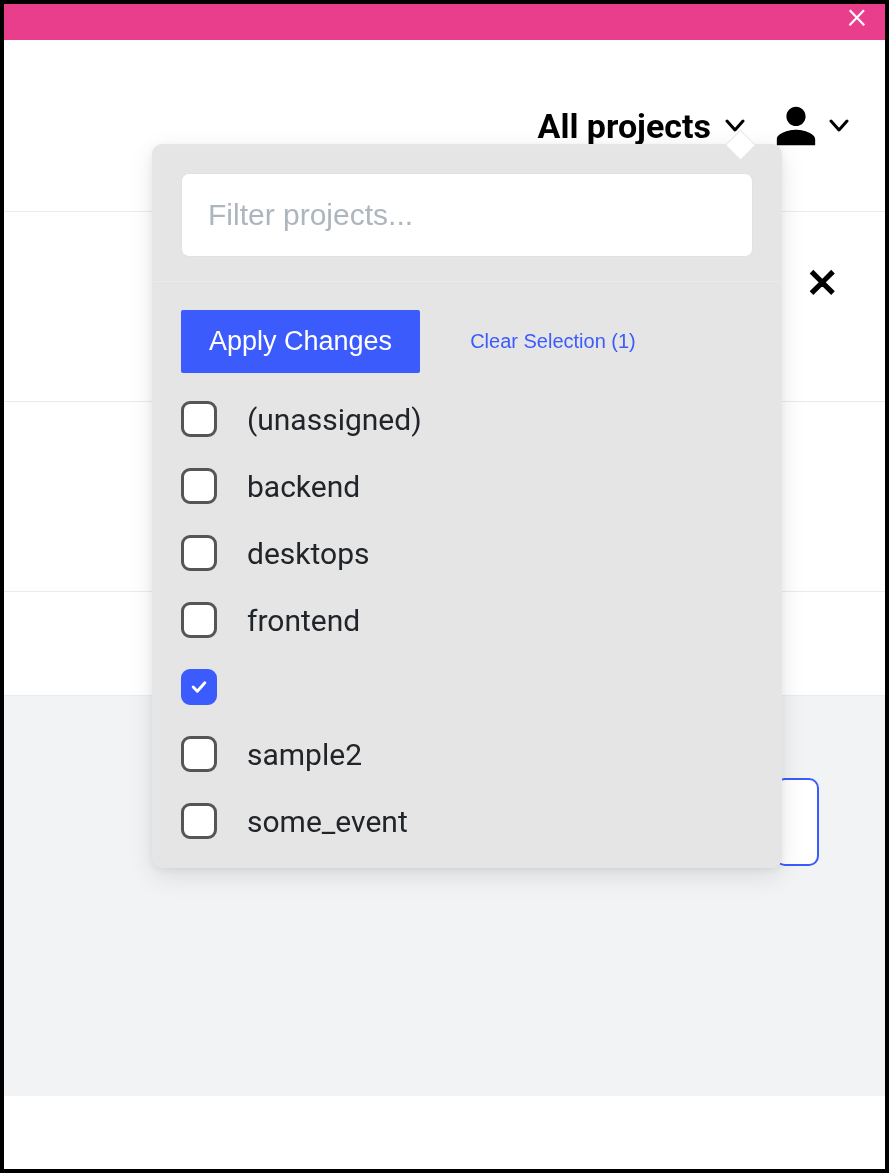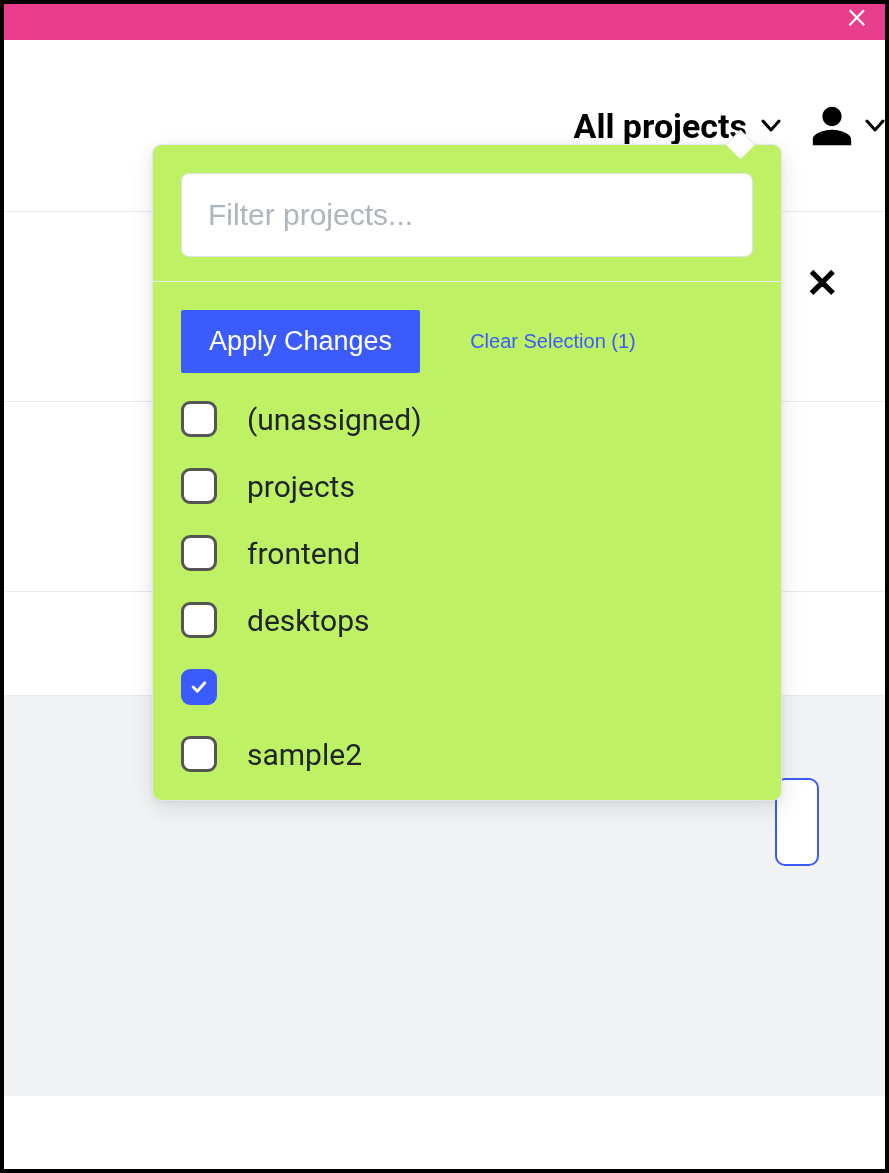--- a/index.html
+++ b/index.html
@@ -21,20 +21,21 @@
     font-weight: 300;
     cursor: pointer;
     line-height: 1;
   }
 
   .header {
     height: 172px;
     display: flex;
     align-items: center;
     justify-content: flex-end;
+    padding-right: 36px;
     gap: 28px;
     border-bottom: 1px solid #e9ecef;
   }
   .project-switcher {
     display: flex;
     align-items: center;
     gap: 14px;
     cursor: pointer;
   }
   .project-switcher-label {
@@ -93,21 +94,21 @@
     border-radius: 10px;
     background: #fff;
   }
 
   
   .popover {
     position: absolute;
     top: 140px;
     left: 148px;
     width: 630px;
-    background: #bef264;
+    background: #e5e5e5;
     border: 1px solid #e3e6ea;
     border-radius: 10px;
     box-shadow: 0 8px 26px rgba(0,0,0,0.10), 0 2px 6px rgba(0,0,0,0.06);
     z-index: 10;
   }
   .popover::before {
     content: "";
     position: absolute;
     top: -11px;
     right: 30px;
@@ -244,35 +245,39 @@
     <button class="link-clear">Clear Selection (1)</button>
   </div>
   <div class="project-list" id="project-list">
 
   <div class="project-item">
         <span class="cb"></span>
         <span class="project-label">(unassigned)</span>
       </div>
       <div class="project-item">
         <span class="cb"></span>
-        <span class="project-label">projects</span>
+        <span class="project-label">backend</span>
+      </div>
+      <div class="project-item">
+        <span class="cb"></span>
+        <span class="project-label">desktops</span>
       </div>
       <div class="project-item">
         <span class="cb"></span>
         <span class="project-label">frontend</span>
-      </div>
-      <div class="project-item">
-        <span class="cb"></span>
-        <span class="project-label">desktops</span>
       </div>
       <div class="project-item">
         <span class="cb checked">
           <svg width="20" height="20" viewBox="0 0 24 24">
             <path d="M5 12 L10 17 L19 7" stroke="#fff" stroke-width="3.5" fill="none" stroke-linecap="round" stroke-linejoin="round"></path>
           </svg>
         </span>
       </div>
       <div class="project-item">
         <span class="cb"></span>
         <span class="project-label">sample2</span>
       </div>
+      <div class="project-item">
+        <span class="cb"></span>
+        <span class="project-label">some_event</span>
+      </div>
     </div>
 </div>
 
 </body></html>

